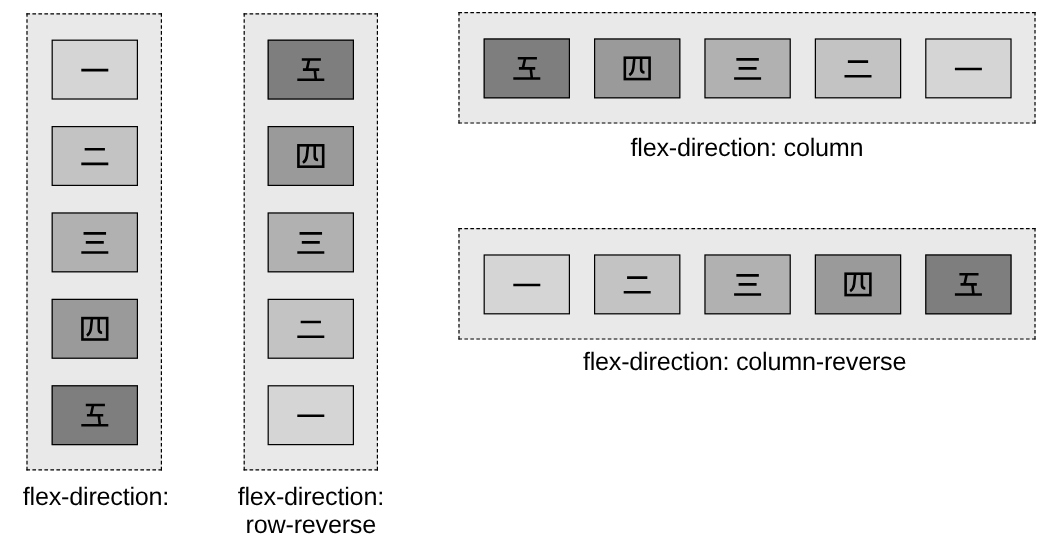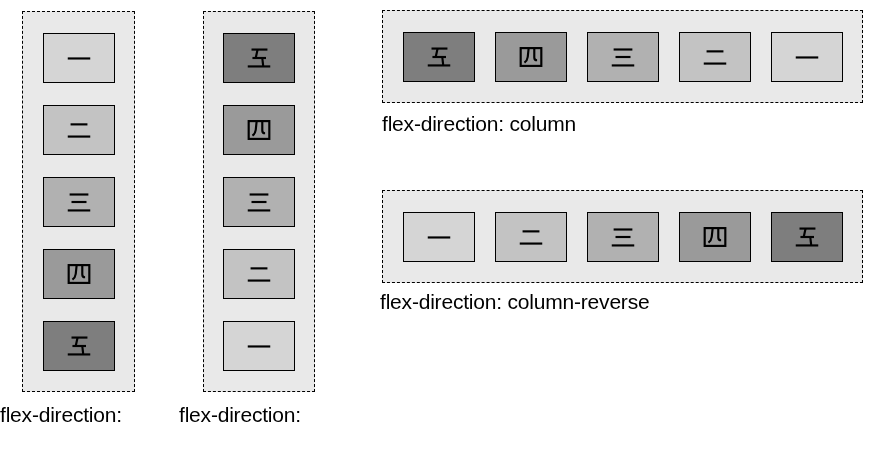--- a/index.html
+++ b/index.html
@@ -36,21 +36,21 @@
     display: flex;
     align-items: center;
     justify-content: center;
     flex: 0 0 auto;
   }
   .flex-item svg { width: 30px; height: 30px; display: block; }
   .flex-item svg * { stroke: #000000; fill: none; stroke-width: 2.3; }
 
   .caption {
     position: absolute;
-    text-align: left;
+    text-align: center;
     color: #000000;
     font-size: 21px;
     line-height: 23px;
     letter-spacing: -0.2px;
   }
   .caption span { display: block; }
   #cap-row            { left: 0px;   top: 403px; width: 160px; }
   #cap-row-reverse    { left: 179px; top: 403px; width: 160px; }
   #cap-column         { left: 382px; top: 112px; width: 481px; }
   #cap-column-reverse { left: 380px; top: 290px; width: 481px; }
@@ -131,20 +131,21 @@
         </svg>
       </div>
     <div class="flex-item" style="background-color: rgb(213, 213, 213);">
         <svg viewBox="0 0 32 32">
           <line x1="4" y1="16.5" x2="28" y2="16.5"></line>
         </svg>
       </div>
   </div>
   <div class="caption" id="cap-row-reverse">
     <span>flex-direction:</span>
+    <span>row-reverse</span>
   </div>
 
   <div class="flex-container horizontal" id="c-column">
     <div class="flex-item" style="background-color: rgb(126, 126, 126);">
         <svg viewBox="0 0 32 32">
           <line x1="8" y1="7" x2="25" y2="7"></line>
           <line x1="14.5" y1="7" x2="12.5" y2="16"></line>
           <line x1="9" y1="16" x2="23.5" y2="16"></line>
           <line x1="19.5" y1="16" x2="20.5" y2="25"></line>
           <line x1="4" y1="25" x2="28" y2="25"></line>

